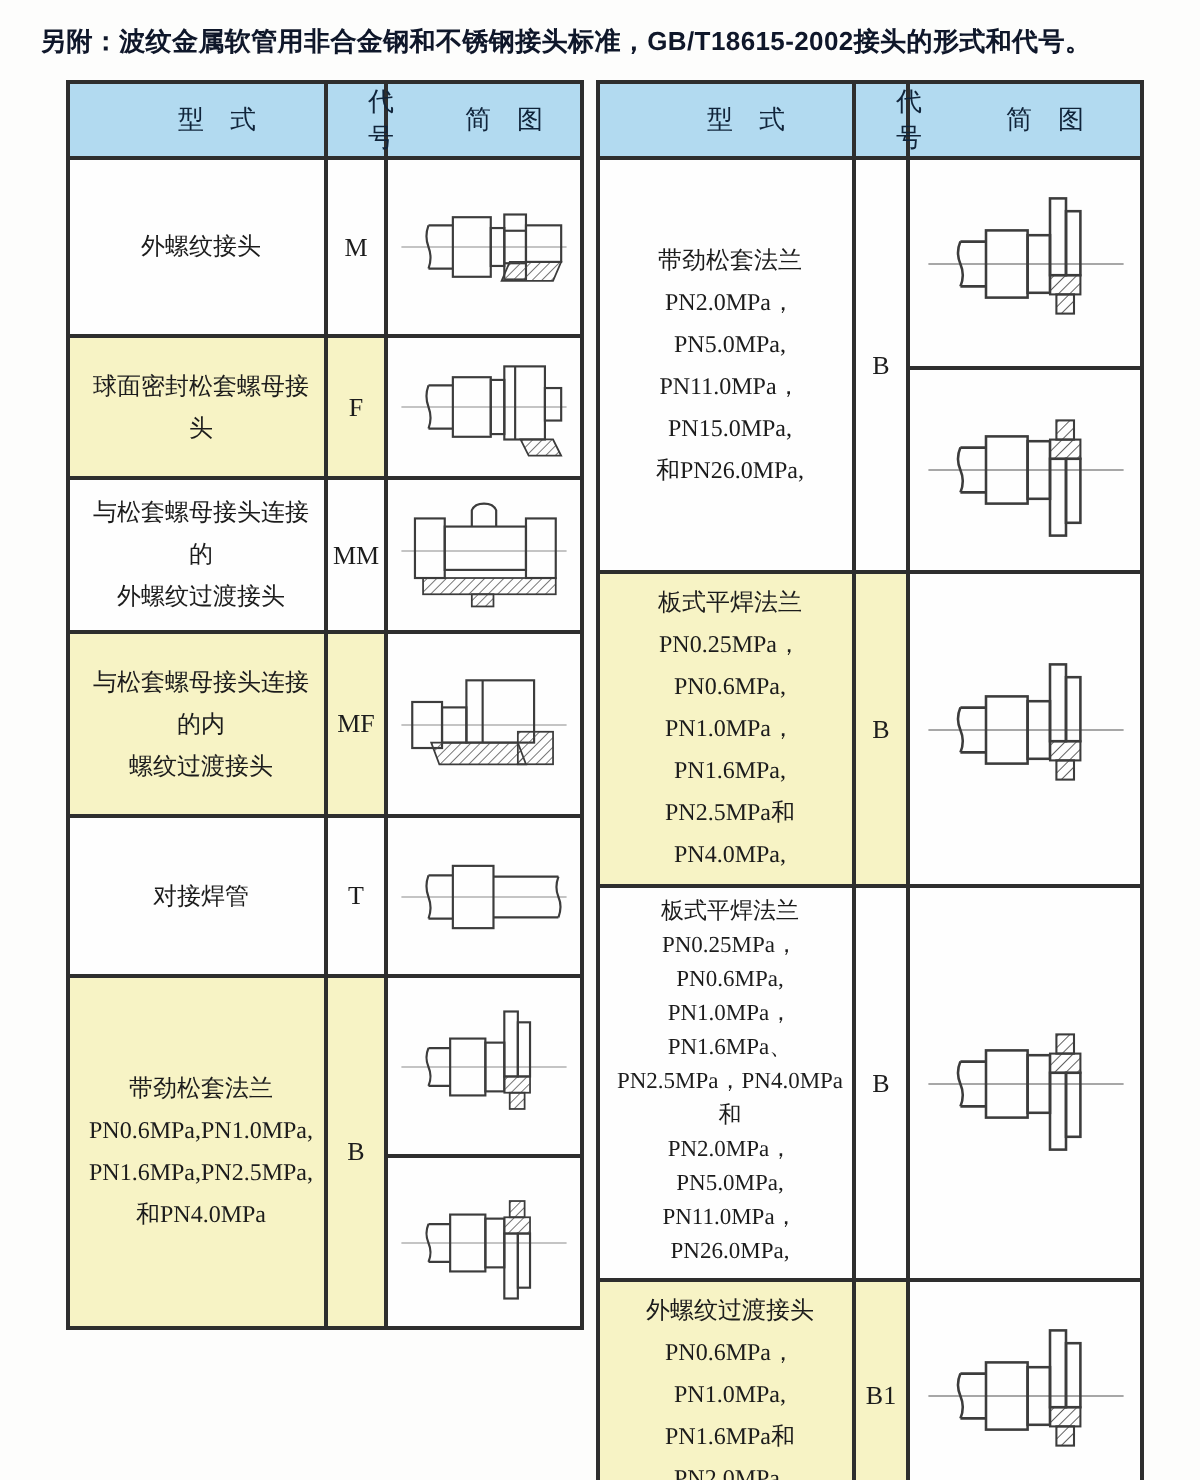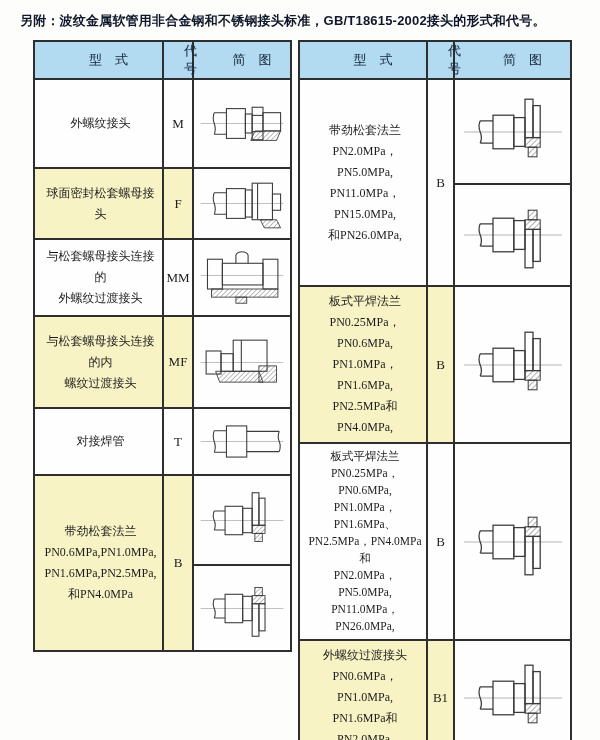--- a/index.html
+++ b/index.html
@@ -141,21 +141,21 @@
         <td class="diag"><svg viewBox="0 0 130 90">
   <line class="cl" x1="4" y1="45" x2="126" y2="45"></line>
   <rect class="s" x="12" y="28" width="22" height="34"></rect>
   <rect class="s" x="34" y="32" width="18" height="26"></rect>
   <rect class="s" x="52" y="12" width="50" height="46"></rect>
   <line class="s" x1="64" y1="12" x2="64" y2="58"></line>
   <polygon class="h" points="26,58 90,58 96,74 32,74"></polygon>
   <rect class="h" x="90" y="50" width="26" height="24"></rect>
 </svg></td>
       </tr>
-      <tr style="height: 67px;">
+      <tr style="height: 80px;">
         <td class="type" rowspan="1">
           <div>对接焊管</div>
         </td>
         <td class="code" rowspan="1">T</td>
         <td class="diag"><svg viewBox="0 0 130 90">
   <line class="cl" x1="4" y1="45" x2="126" y2="45"></line>
   <path class="s" d="M24 29 q-3 8 0 16 q3 8 0 16 M24 29 H42 M24 61 H42"></path>
   <rect class="s" x="42" y="22" width="30" height="46"></rect>
   <path class="s" d="M72 30 H120 M72 60 H120"></path>
   <path class="s" d="M120 30 q-3 8 0 15 q3 7 0 15"></path>

